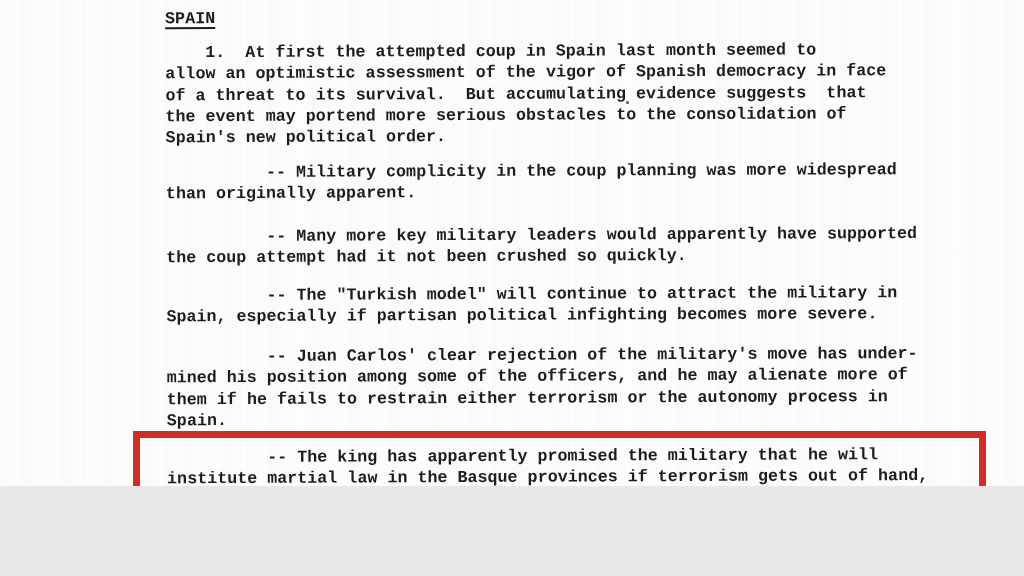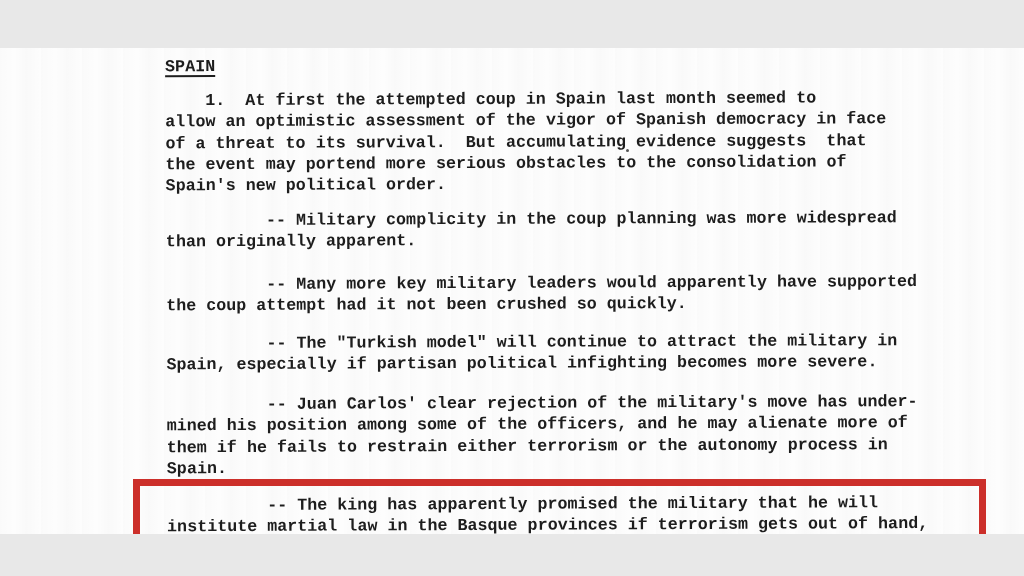--- a/index.html
+++ b/index.html
@@ -8,21 +8,20 @@
     position: relative;
     width: 1024px;
     height: 486px;
     background:
       repeating-linear-gradient(90deg,
         rgba(0,0,0,0.010) 0px, rgba(0,0,0,0.0) 14px,
         rgba(0,0,0,0.014) 26px, rgba(0,0,0,0.0) 41px),
       #fdfdfd;
     overflow: hidden;
     font-family: "Liberation Mono", "DejaVu Sans Mono", monospace;
-    margin-top: 48px;
   }
   .text-layer {
     position: absolute;
     left: 0; top: 0; right: 0; bottom: 0;
     transform: rotate(-0.25deg);
     transform-origin: 0 0;
     z-index: 2;
   }
   .tblock {
     position: absolute;

